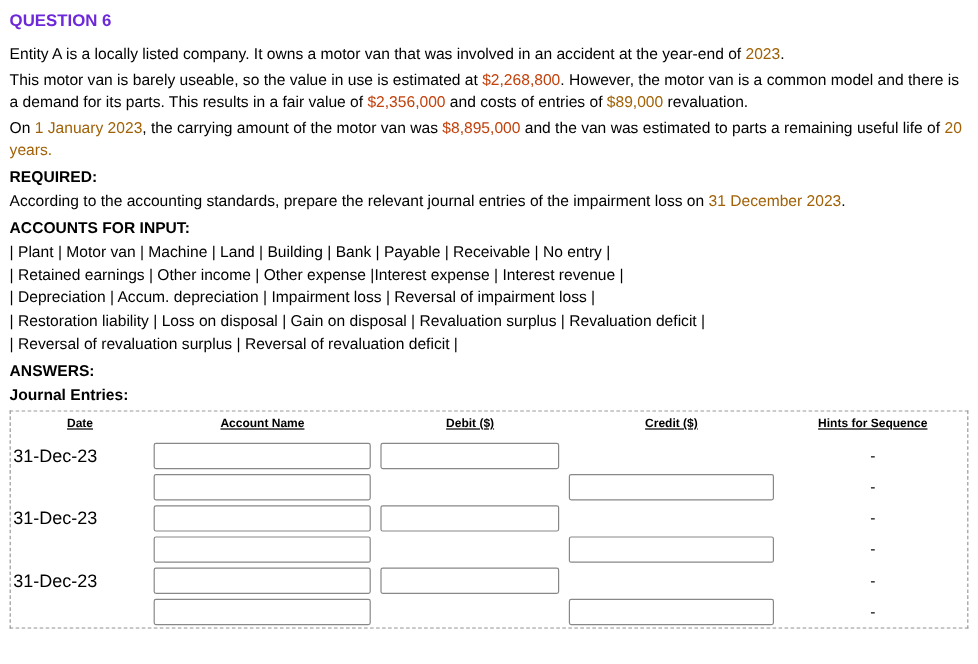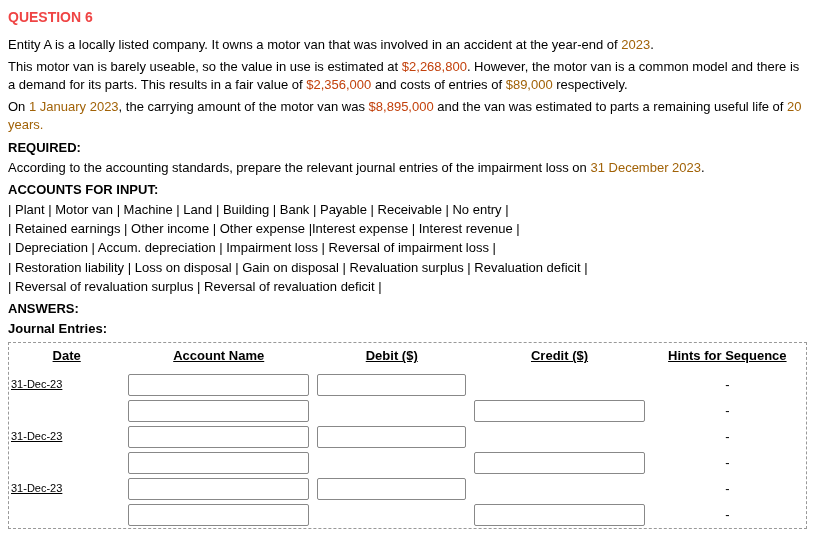--- a/index.html
+++ b/index.html
@@ -7,21 +7,21 @@
       font-family: Arial, sans-serif;
       font-size: 13px;
       color: #000;
       background: #fff;
       width: 815px;
       padding: 8px 8px 0 8px;
       line-height: 1.4;
     }
     .q-title {
       font-weight: bold;
-      color: #ef4444;
+      color: #6d28d9;
       font-size: 14px;
       margin-bottom: 8px;
     }
     .para {
       margin-bottom: 4px;
     }
     .red { color: #a16207; }
     .blue { color: #c2410c; }
     .bold { font-weight: bold; }
     .section-head {
@@ -39,30 +39,29 @@
     }
     table {
       border-collapse: collapse;
       width: 100%;
     }
     th {
       text-align: center;
       font-weight: bold;
       text-decoration: underline;
       padding: 4px 0 6px 0;
-      font-size: 13px;
+      font-size: 10px;
     }
     td {
       padding: 3px 4px;
       vertical-align: middle;
     }
     td.date-cell {
       padding-left: 2px;
-      font-size: 11px;
-      text-decoration: underline;
+      font-size: 15px;
     }
     td.hint-cell {
       text-align: center;
     }
     input.cell-input {
       width: 100%;
       height: 22px;
       border: 1px solid #888;
       border-radius: 2px;
       padding: 2px 4px;
@@ -79,21 +78,21 @@
 </head>
 <body>
 
 <div class="q-title">QUESTION 6</div>
 
 <div class="para">
   <span>Entity A is a locally listed company.  It owns a motor van that was involved in an accident at the year-end of </span><span class="red">2023</span><span>.</span>
 </div>
 
 <div class="para">
-  <span>This motor van is barely useable, so the value in use is estimated at </span><span class="blue">$2,268,800</span><span>.  However, the motor van is a common model and there is a demand for its parts.  This results in a fair value of </span><span class="blue">$2,356,000</span><span> and costs of entries of </span><span class="red">$89,000</span><span> respectively.</span>
+  <span>This motor van is barely useable, so the value in use is estimated at </span><span class="blue">$2,268,800</span><span>.  However, the motor van is a common model and there is a demand for its parts.  This results in a fair value of </span><span class="blue">$2,356,000</span><span> and costs of entries of </span><span class="red">$89,000</span><span> revaluation.</span>
 </div>
 
 <div class="para">
   <span>On </span><span class="red">1 January 2023</span><span>, the carrying amount of the motor van was </span><span class="blue">$8,895,000</span><span> and the van was estimated to parts a remaining useful life of </span><span class="red">20 years.</span>
 </div>
 
 <div class="section-head">REQUIRED:</div>
 <div class="para">
   <span>According to the accounting standards, prepare the relevant journal entries of the impairment loss on </span><span class="red">31 December 2023</span><span>.</span>
 </div>

